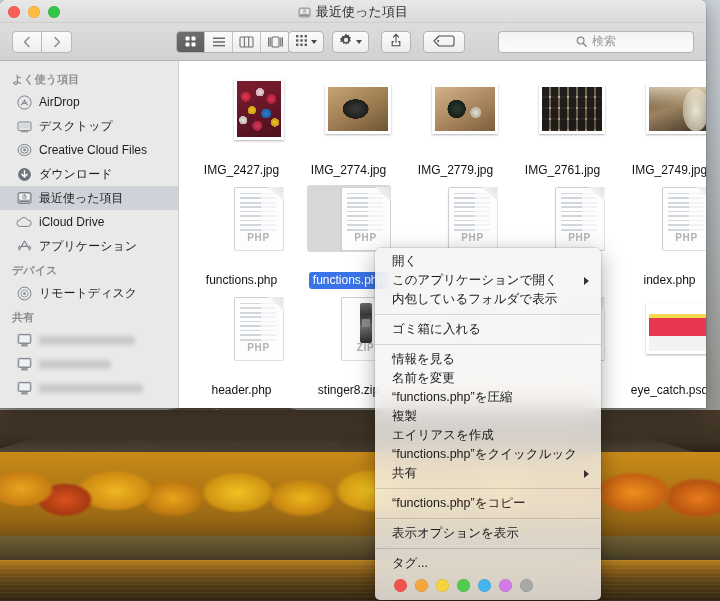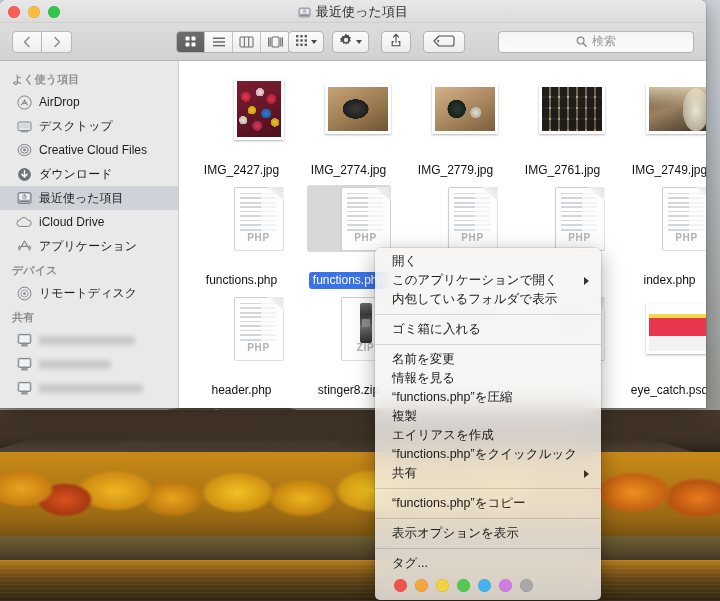--- a/index.html
+++ b/index.html
@@ -709,24 +709,24 @@
     </div>
     <div class="mi">
       <span>内包しているフォルダで表示</span>
     </div>
     <div class="msep"></div>
     <div class="mi">
       <span>ゴミ箱に入れる</span>
     </div>
     <div class="msep"></div>
     <div class="mi">
+      <span>情報を見る</span>
+    </div>
+    <div class="mi">
       <span>名前を変更</span>
-    </div>
-    <div class="mi">
-      <span>情報を見る</span>
     </div>
     <div class="mi">
       <span>“functions.php”を圧縮</span>
     </div>
     <div class="mi">
       <span>複製</span>
     </div>
     <div class="mi">
       <span>エイリアスを作成</span>
     </div>

